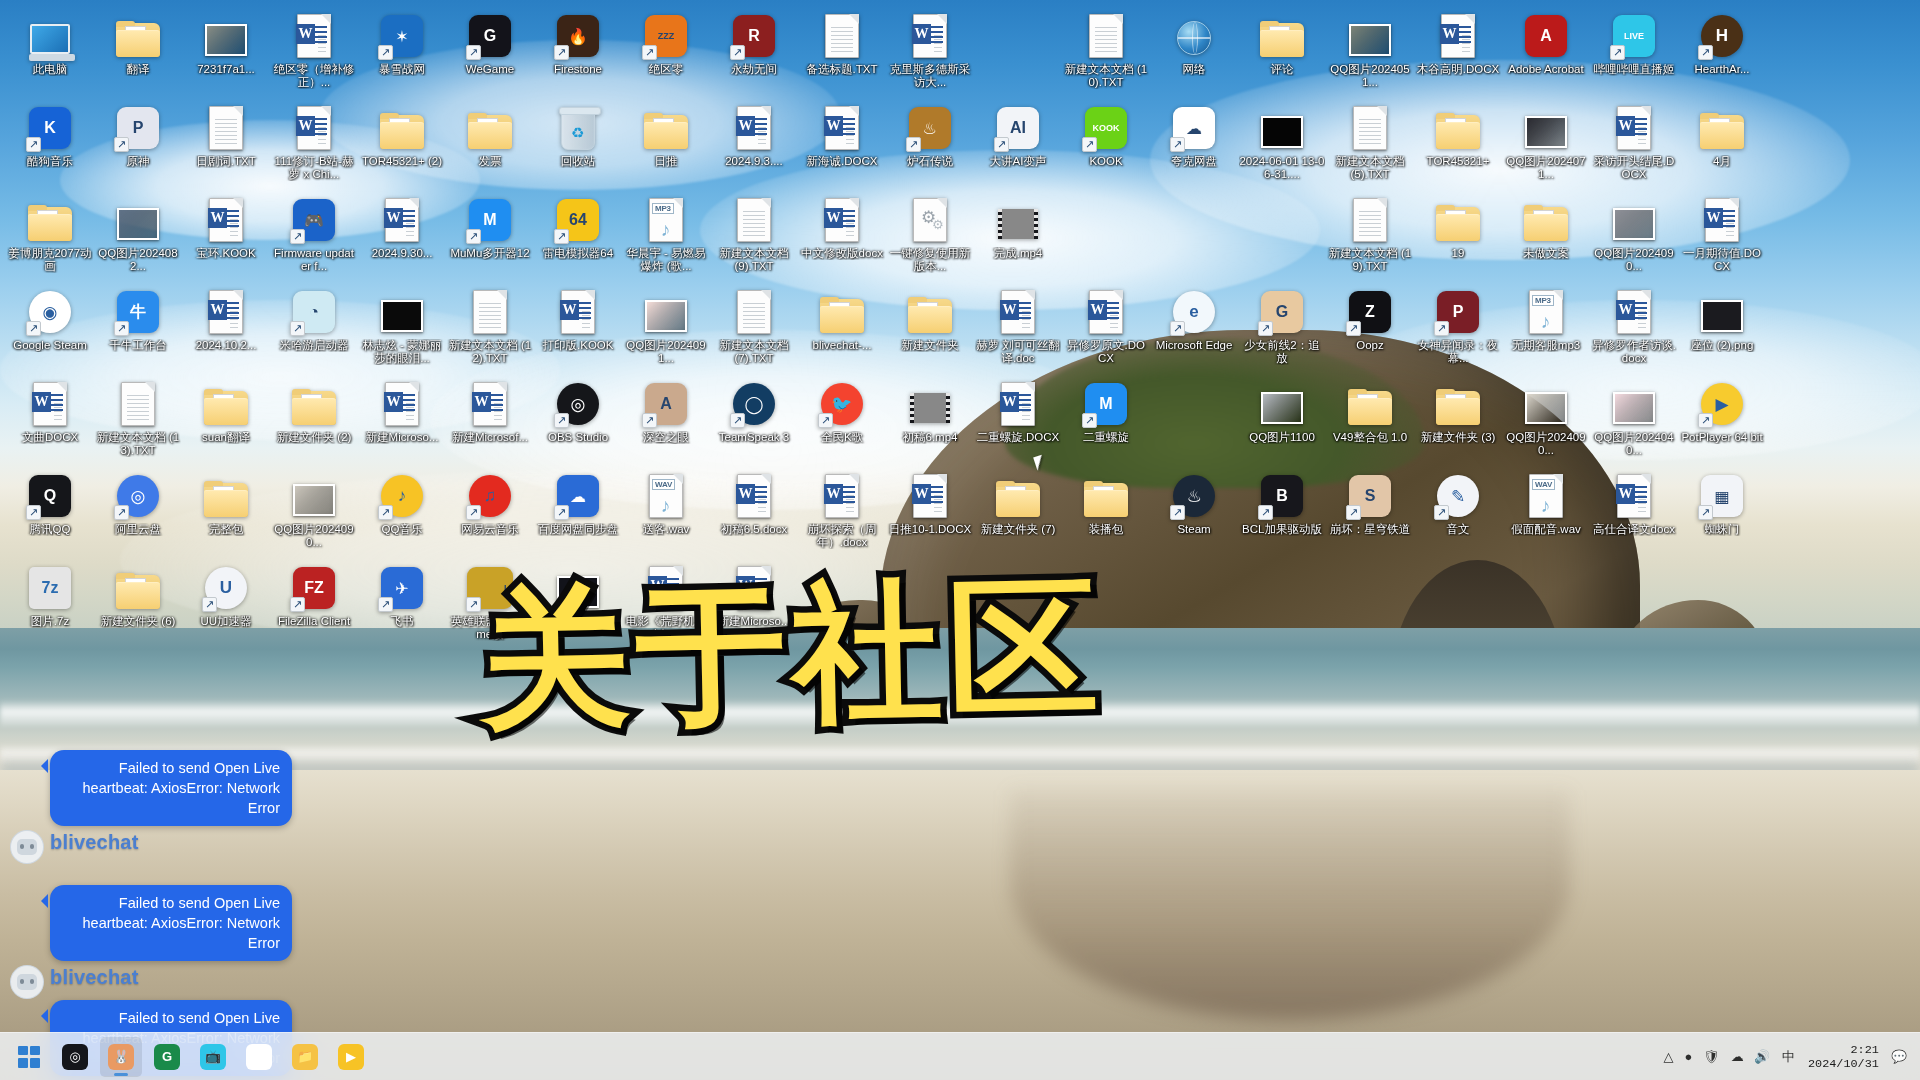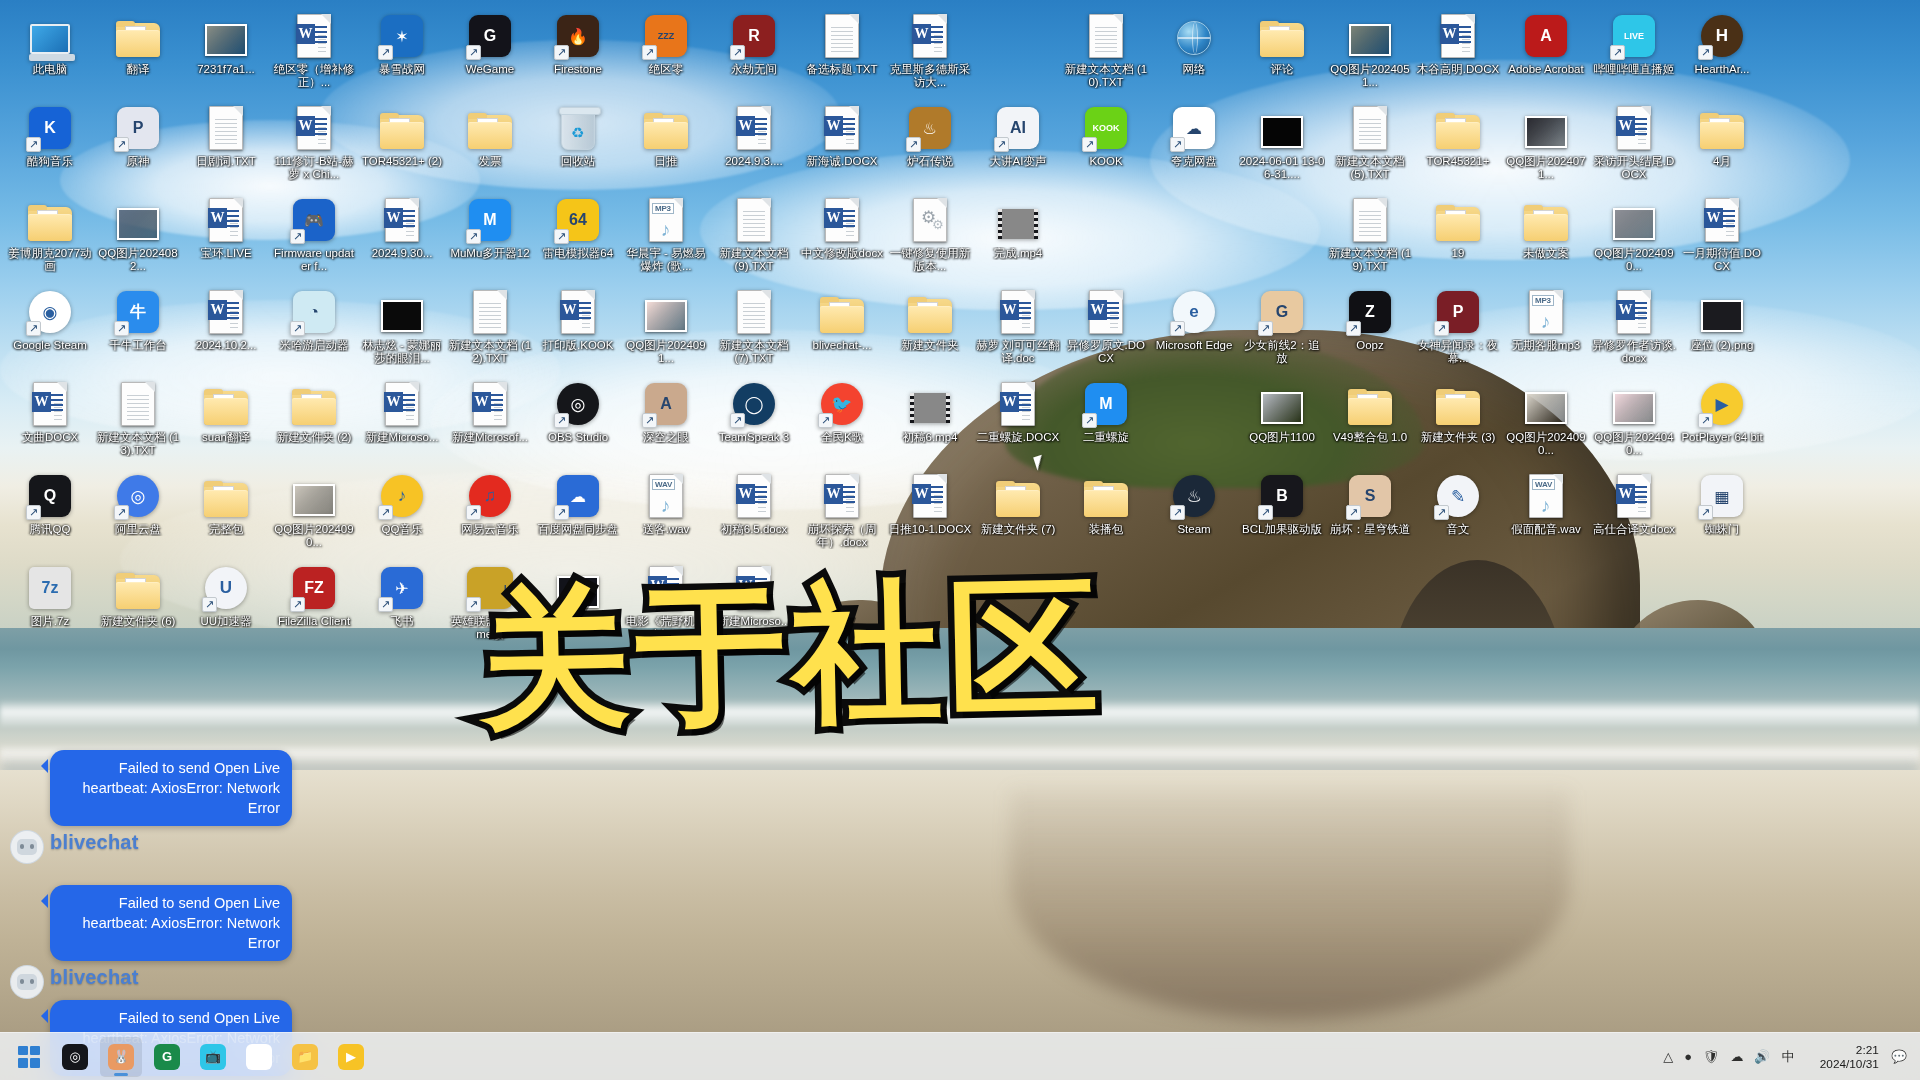--- a/index.html
+++ b/index.html
@@ -362,21 +362,21 @@
     bottom: 1px; width: 14px; height: 3px; border-radius: 2px; background: #4a90d9;
   }
   .tb-ico { width: 26px; height: 26px; border-radius: 6px; display:flex; align-items:center; justify-content:center; color:#fff; font-size:13px; font-weight:bold;}
   .win-logo { width: 22px; height: 22px; display: grid; grid-template-columns: 1fr 1fr; grid-template-rows: 1fr 1fr; gap: 2.5px; }
   .win-logo span { background: #2f7fd1; border-radius: 1px; }
   #tray {
     margin-left: auto; display: flex; align-items: center; gap: 11px;
     padding-right: 12px; color: #1b1b1b; font-size: 11.6px;
   }
   #tray .tray-ico { font-size: 13px; line-height: 1; opacity: .9; }
-  #clock { text-align: right; line-height: 14px; font-size: 11.8px; margin-left: 14px; }
+  #clock { text-align: right; line-height: 14px; font-size: 11.8px; margin-left: 2px; font-family: Liberation Mono, monospace; }
   #notifbtn { margin-left: 2px; font-size: 14px; }
 </style>
 </head>
 <body>
 
 <div id="wallpaper">
   <div class="sky"></div>
   <div class="cloudwrap">
     <div class="cloud" style="left:60px;  top:120px; width:420px; height:120px;"></div>
     <div class="cloud" style="left:320px; top:40px;  width:520px; height:150px; opacity:.8;"></div>
@@ -762,21 +762,21 @@
       <div class="label">QQ图片2024082...</div>
     </div>
     <div class="icon">
       <div class="glyph">
         <div class="doc-page word-page">
           <div class="doc-lines" style="left:20px;right:4px;"></div>
           <div class="word-badge">W</div>
           <div class="word-bars"></div>
         </div>
       </div>
-      <div class="label">宝环.LIVE</div>
+      <div class="label">宝环.KOOK</div>
     </div>
     <div class="icon">
       <div class="glyph">
         <div class="tile" style="background:#1b63c9;color:#fff;font-size:16px;">🎮</div>
         <span class="sc"></span>
       </div>
       <div class="label">Firmware updater f...</div>
     </div>
     <div class="icon">
       <div class="glyph">

